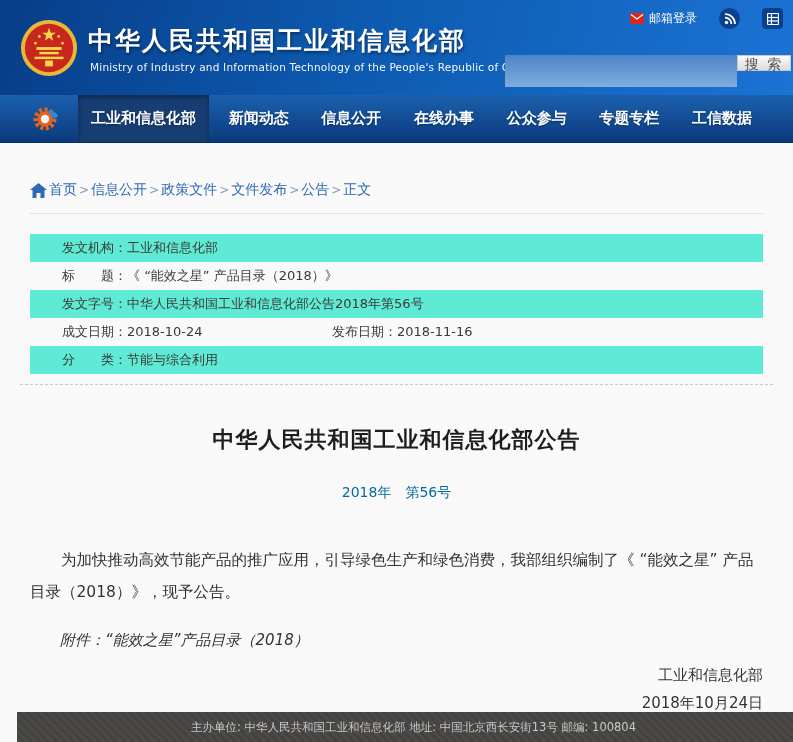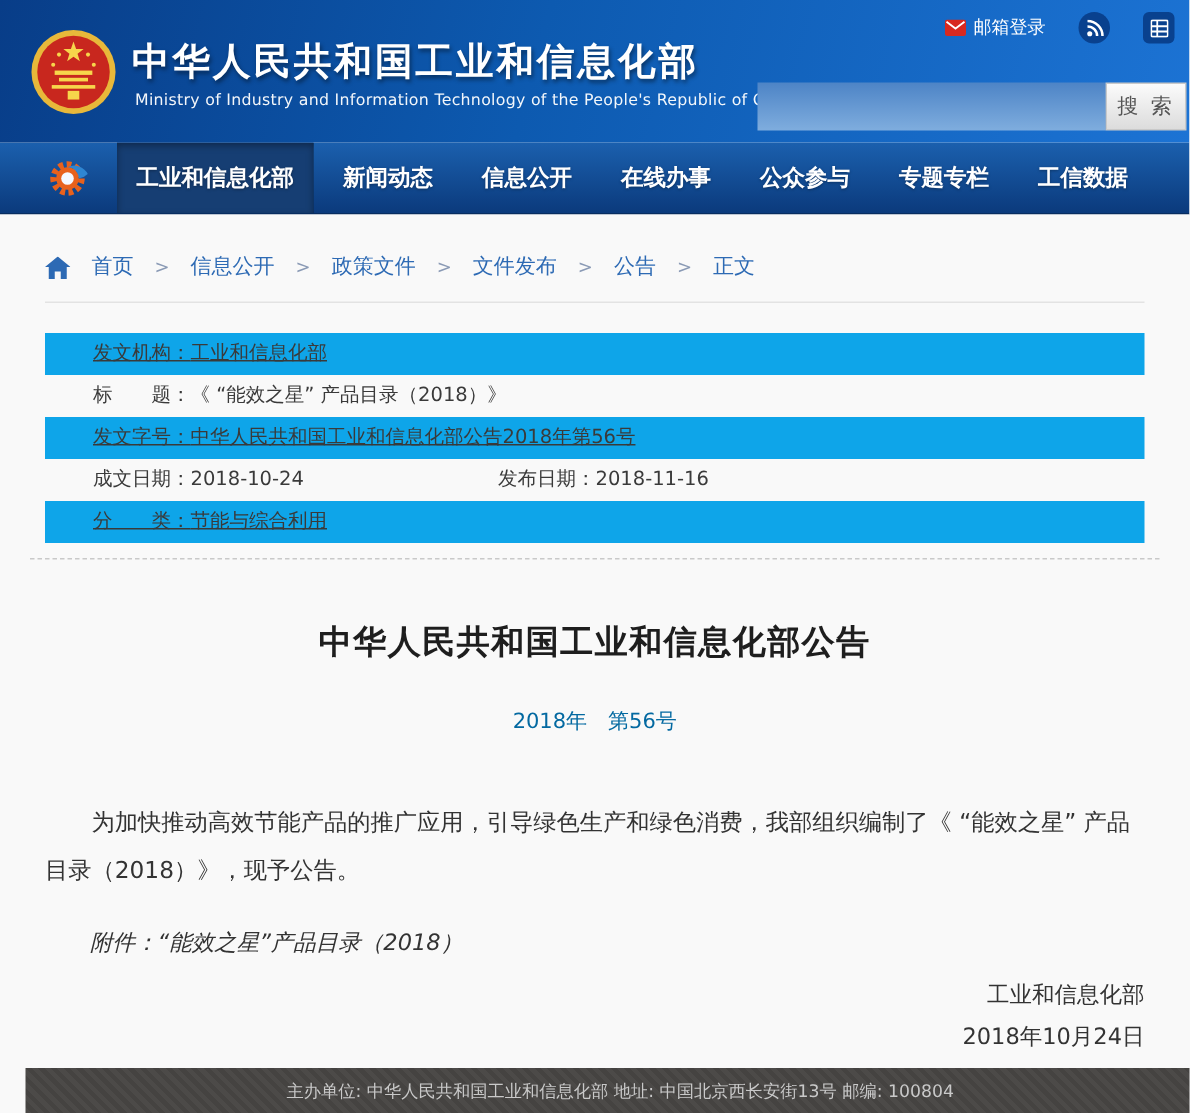--- a/index.html
+++ b/index.html
@@ -43,21 +43,21 @@
     width:21px; height:21px; border-radius:4px;
     background:#09418e; display:flex; align-items:center; justify-content:center;
   }
   .search-row { position:absolute; left:505px; top:55px; display:flex; }
   .search-input {
     width:232px; height:32px; border:none; outline:none;
     background:linear-gradient(#4d84c6,#7fadde);
     padding:0 8px; font-size:14px; color:#fff;
   }
   .search-button {
-    width:54px; height:32px; border:1px solid #c9c9c9;
+    width:54px; height:16px; border:1px solid #c9c9c9;
     background:linear-gradient(#fbfbfb,#dcdcdc);
     color:#555; font-size:14px; cursor:pointer; letter-spacing:2px;
     font-family:inherit;
   }
 
   
   .nav {
     height:48px;
     background:linear-gradient(#1b60ae,#0b3a7c);
     display:flex; align-items:stretch;
@@ -69,33 +69,33 @@
   .nav-item {
     color:#fff; font-size:15px; font-weight:bold;
     line-height:47px; padding:0 13px; cursor:pointer; white-space:nowrap;
     text-shadow:0 1px 2px rgba(0,0,0,.35);
   }
   .nav-item.active { background:#163e73; box-shadow:inset 0 2px 5px rgba(0,0,0,.35); }
 
   
   .body-area { padding:0 30px; background:#f9f9f9; height:569px; }
   .breadcrumb {
-    padding-top:26px; display:flex; align-items:center; gap:14px;
+    padding-top:38px; display:flex; align-items:center; gap:2px;
     font-size:14px; color:#999;
   }
   .crumb-link { color:#2d6ab4; text-decoration:none; cursor:pointer; }
   .crumb-sep { color:#8a9ab5; font-size:12px; }
   .breadcrumb-divider { border:none; border-top:1px solid #e3e3e3; margin-top:14px; }
 
   .meta-table { margin-top:20px; }
   .meta-row {
     display:flex; height:28px; line-height:28px;
     font-size:13px; color:#3a3a3a; padding:0 32px;
   }
-  .meta-row.gray { background:#0ea5e9;text-decoration:underline; }
+  .meta-row.gray { background:#5eead4; }
   .meta-cell { display:flex; }
   .meta-cell.first-of-two { width:270px;text-align:right; }
   .meta-label { white-space:pre; }
   .meta-value { white-space:pre; }
   .dashed-sep { border:none; border-top:1px dashed #c9c9c9; margin:10px -10px 0 -10px; }
 
   .article-title {
     margin-top:40px; text-align:center;
     font-size:22px; font-weight:bold; color:#1e1e1e; letter-spacing:1px;
   }

